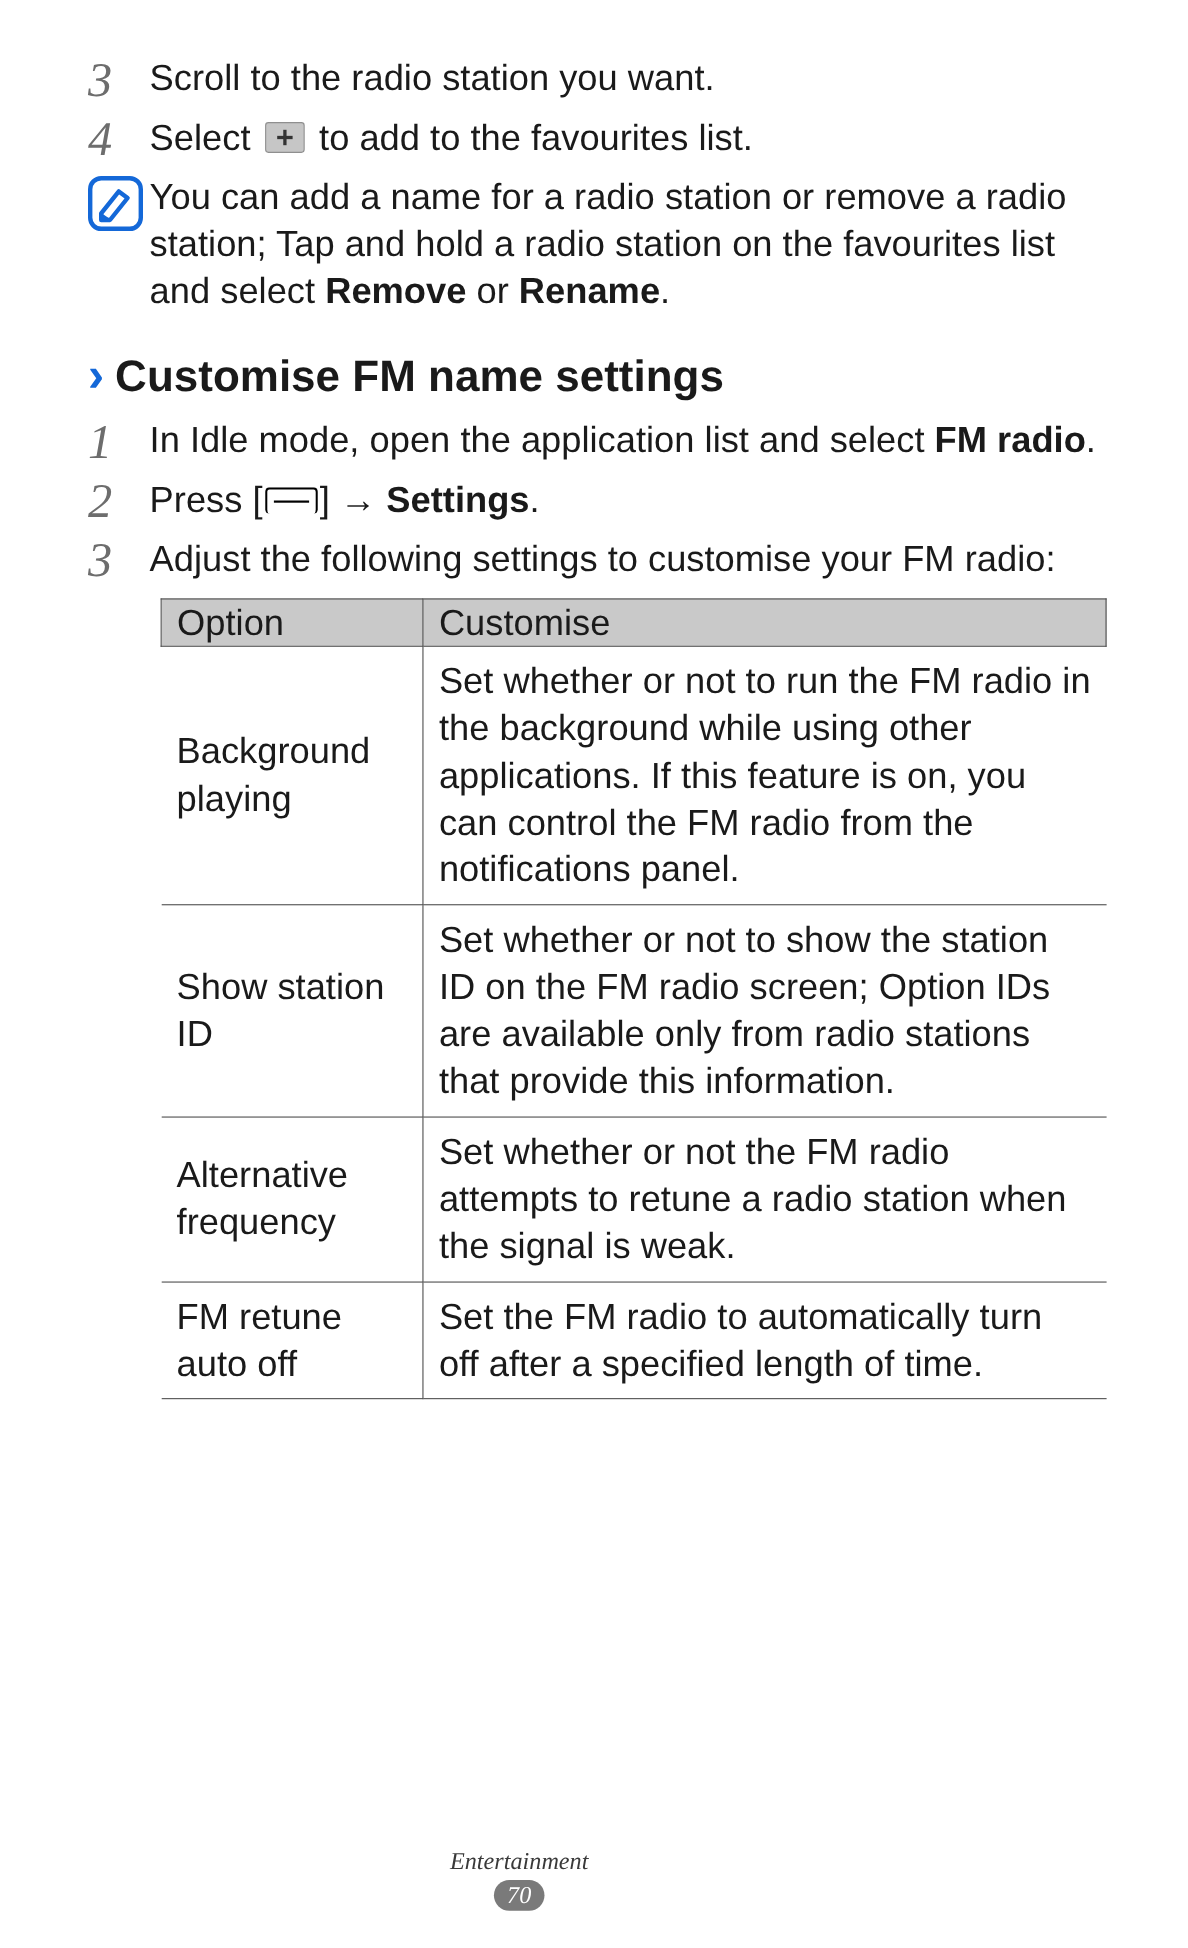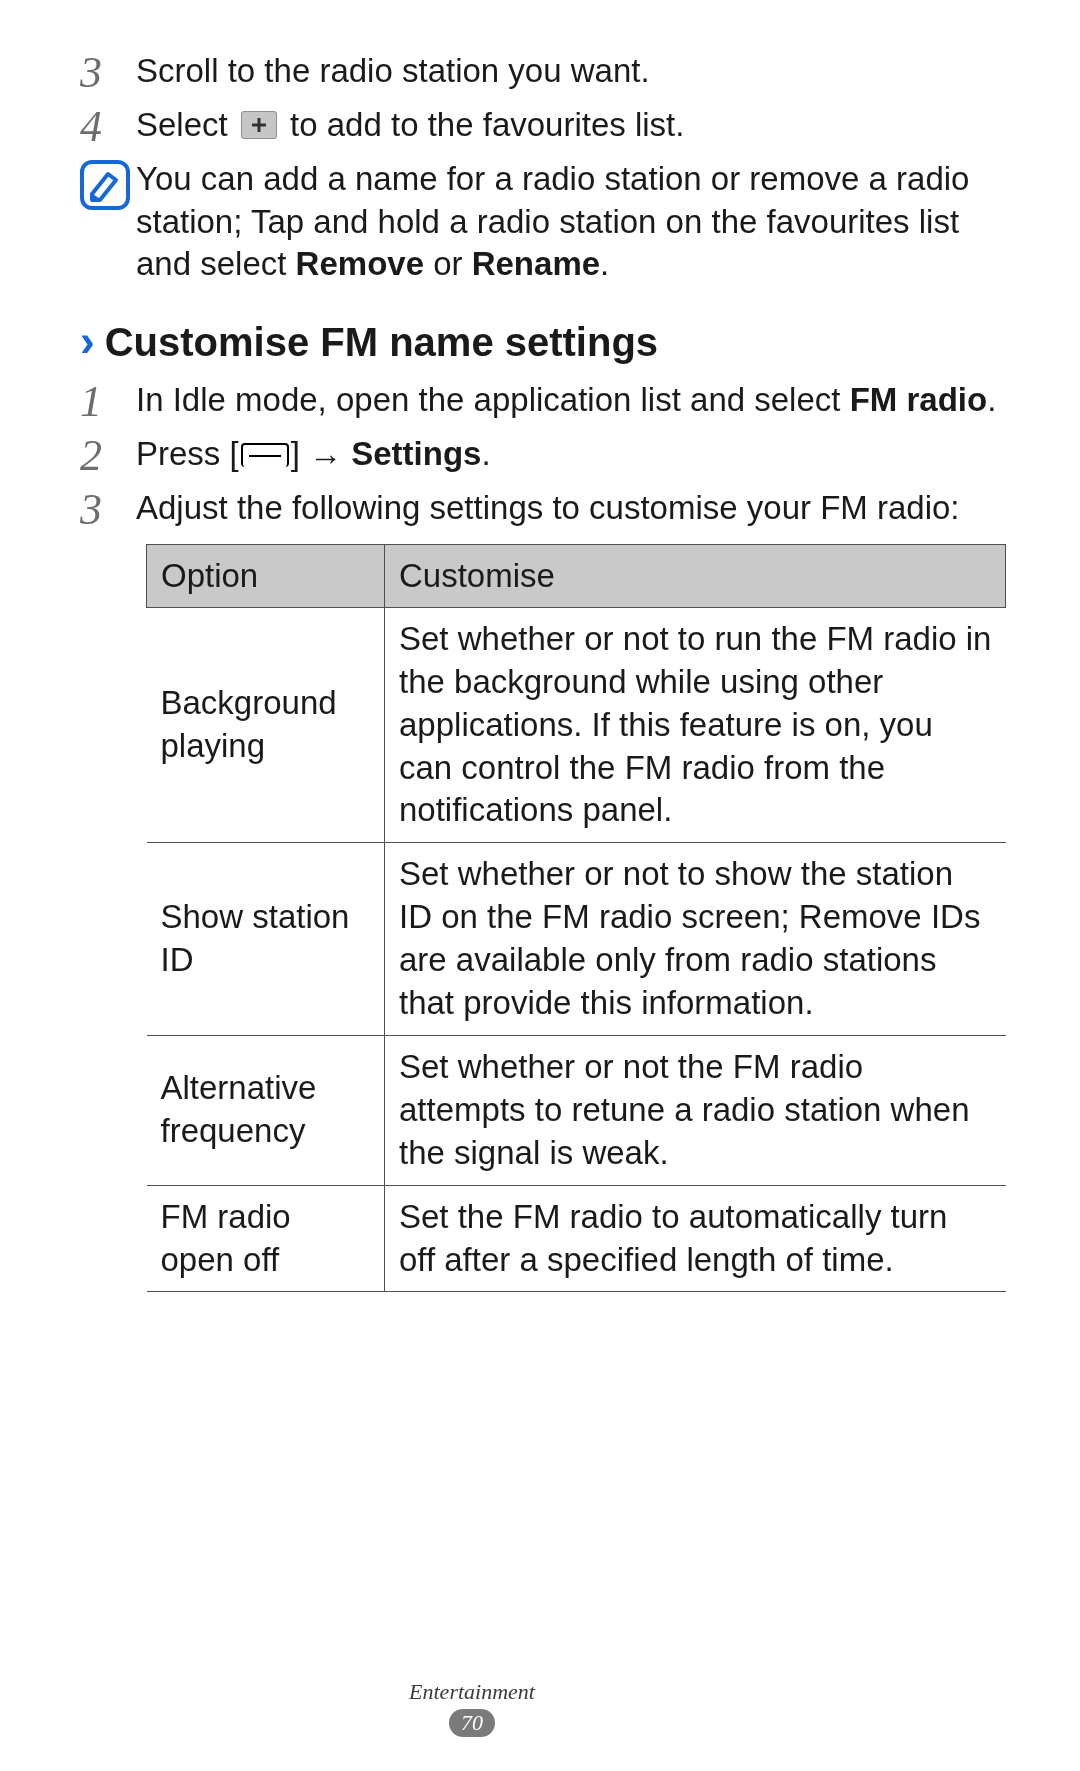--- a/index.html
+++ b/index.html
@@ -130,21 +130,21 @@
     margin-top: 14px;
     margin-left: 10px;
     width: 860px;
     font-size: 33px;
   }
   table.settings th {
     background: #c9c9c9;
     font-weight: 400;
     text-align: left;
     border: 1.5px solid #4f4f4f;
-    padding: 10px 14px;
+    padding: 0 14px;
   }
   table.settings td {
     border-top: 1.5px solid #4f4f4f;
     border-bottom: 1.5px solid #4f4f4f;
     border-left: none;
     border-right: none;
     padding: 10px 14px;
     vertical-align: middle;
     line-height: 1.3;
   }
@@ -243,28 +243,28 @@
             <th>Customise</th>
           </tr>
         </thead>
         <tbody>
           <tr>
             <td class="opt">Background playing</td>
             <td>Set whether or not to run the FM radio in the background while using other applications. If this feature is on, you can control the FM radio from the notifications panel.</td>
           </tr>
           <tr>
             <td class="opt">Show station ID</td>
-            <td>Set whether or not to show the station ID on the FM radio screen; Remove IDs are available only from radio stations that provide this information.</td>
+            <td>Set whether or not to show the station ID on the FM radio screen; Option IDs are available only from radio stations that provide this information.</td>
           </tr>
           <tr>
             <td class="opt">Alternative frequency</td>
             <td>Set whether or not the FM radio attempts to retune a radio station when the signal is weak.</td>
           </tr>
           <tr>
-            <td class="opt">FM radio open off</td>
+            <td class="opt">FM retune auto off</td>
             <td>Set the FM radio to automatically turn off after a specified length of time.</td>
           </tr>
         </tbody>
       </table>
     </div>
   </div>
 
   <div class="footer">
     <span class="footer-label">Entertainment</span>
     <span class="footer-page">70</span>

